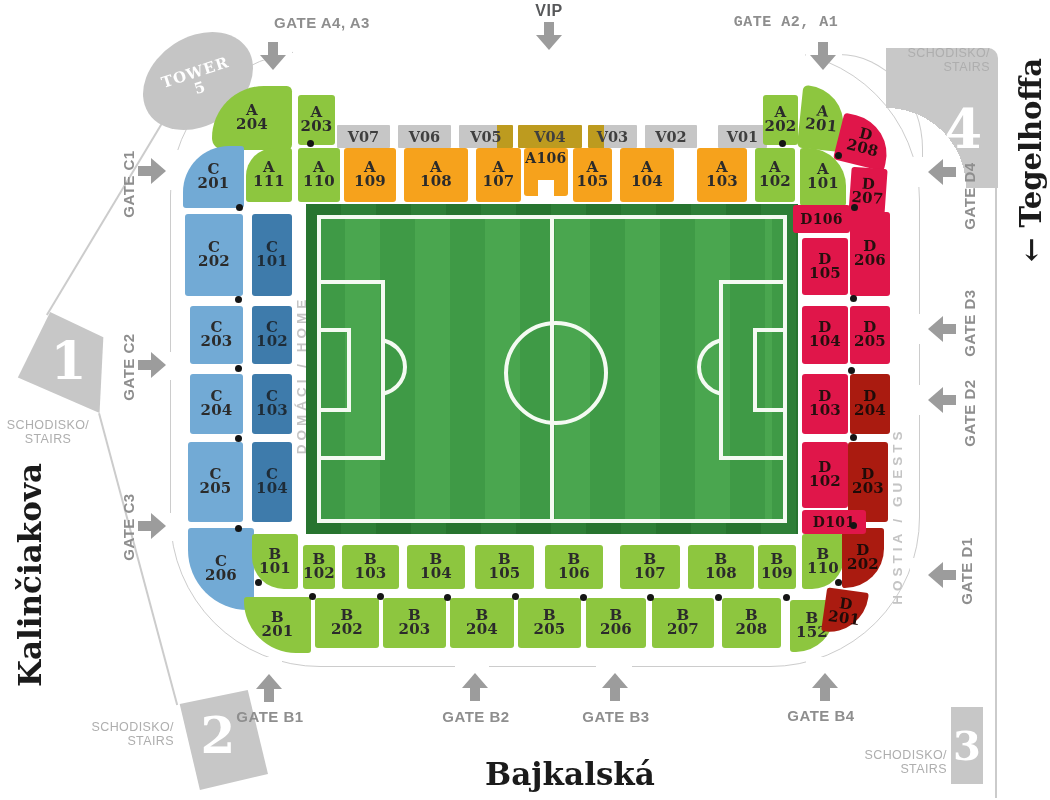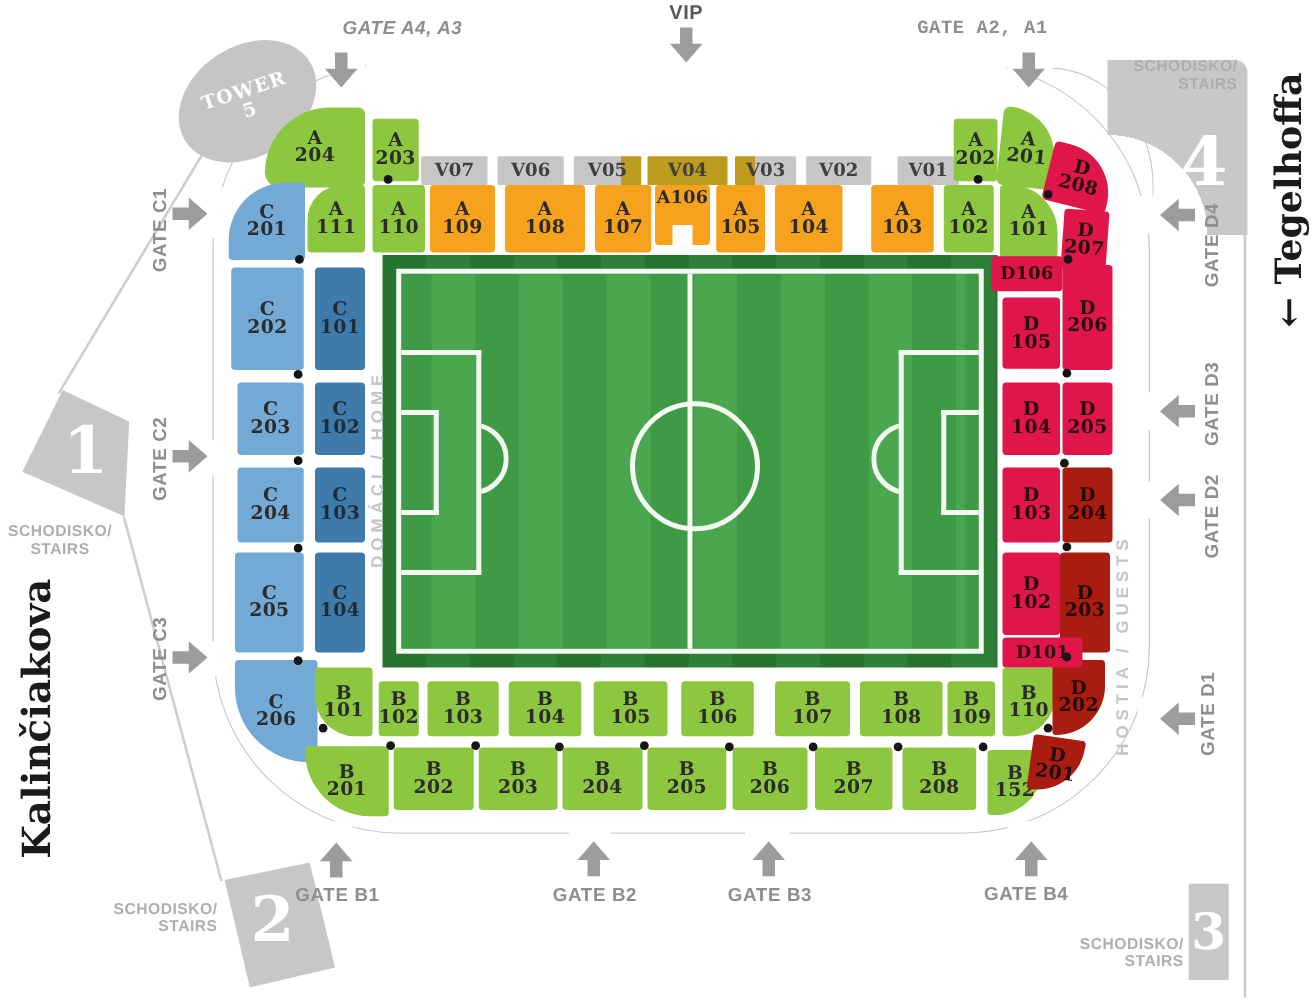--- a/index.html
+++ b/index.html
@@ -18,21 +18,21 @@
   .patch{position:absolute;background:#ffffff;z-index:1;}
 
   
   .grayblock{position:absolute;background:#c7c7c7;z-index:1;}
   .num{color:#ffffff;font-weight:bold;font-family:"DejaVu Serif",serif;line-height:1;}
   .tower{position:absolute;left:139px;top:37px;width:118px;height:88px;background:#c5c5c5;
          border-radius:50%;transform:rotate(-33deg);z-index:1;
          display:flex;align-items:center;justify-content:center;}
   .tower-text{transform:rotate(15deg);color:#fff;font-weight:bold;font-size:15px;
               line-height:1.05;text-align:center;letter-spacing:1px;}
-  .stairs{position:absolute;font-family:"Liberation Sans",sans-serif;font-weight:700;
+  .stairs{position:absolute;font-family:"Liberation Sans",sans-serif;font-weight:400;
           color:#aeaeae;font-size:12.5px;line-height:1.15;letter-spacing:0.4px;z-index:2;}
 
   
   .skybox{position:absolute;left:293px;top:57px;width:512px;height:27px;background:#c7c7c7;
           display:flex;align-items:center;justify-content:center;z-index:2;
           font-weight:bold;font-size:16px;color:#3a3a3a;letter-spacing:1px;}
   .vipbar{position:absolute;left:337px;top:95px;width:426px;height:27px;background:#5a5a5c;
           display:flex;align-items:center;justify-content:center;z-index:2;
           font-weight:bold;font-size:15px;color:#ffffff;letter-spacing:1px;}
   .vbox{position:absolute;top:125px;height:23px;display:flex;align-items:center;justify-content:center;
@@ -170,20 +170,21 @@
           <div class="arcc" style="right:-36px;"></div>
         </div>
     </div>
   </div>
 
   <div class="side-label vert" style="left:171px;top:366px;width:260px;">DOMÁCI / HOME</div>
   <div class="side-label vert" style="left:747px;top:507px;width:300px;">HOSTIA / GUESTS</div>
 
   <div class="street vert" style="left:-100px;top:557px;width:260px;height:36px;">Kalinčiakova</div>
   <div class="street vert" style="left:901px;top:142px;width:260px;height:36px;font-size:29px;">← Tegelhoffa</div>
+  <div class="street" style="left:440px;top:756px;width:260px;height:36px;">Bajkalská</div>
 
   <div id="section-layer">
       <div class="sec g" style="left: 212px; top: 86px; width: 80px; height: 64px; border-radius: 60px 6px 6px 14px;">
         <span>
           <span class="l2">A</span>
           <span class="l2">204</span>
         </span>
       </div>
       <div class="sec g" style="left: 298px; top: 95px; width: 37px; height: 50px; border-radius: 3px;">
         <span>
@@ -507,21 +508,21 @@
       </div>
       <div class="sec cr" style="left: 802px; top: 442px; width: 46px; height: 66px; border-radius: 3px;">
         <span>
           <span class="l2">D</span>
           <span class="l2">102</span>
         </span>
       </div>
       <div class="sec cr" style="left: 802px; top: 510px; width: 64px; height: 24px; border-radius: 3px; font-size: 14px;">D101</div>
     </div>
   <div id="gate-layer">
-      <div class="glabel" style="left: 252px; top: 12px; font-style: italic;">GATE A4, A3</div>
+      <div class="glabel" style="left: 252px; top: 12px;">GATE A4, A3</div>
       <div class="arr down" style="left: 260px; top: 42px;">
         <div class="sh"></div>
         <div class="hd"></div>
       </div>
       <div class="glabel vip-dark" style="left: 479px; top: 1px;">VIP</div>
       <div class="arr down" style="left: 536px; top: 22px;">
         <div class="sh"></div>
         <div class="hd"></div>
       </div>
       <div class="glabel" style="left: 716px; top: 12px; font-family: Liberation Mono, monospace;">GATE A2, A1</div>

